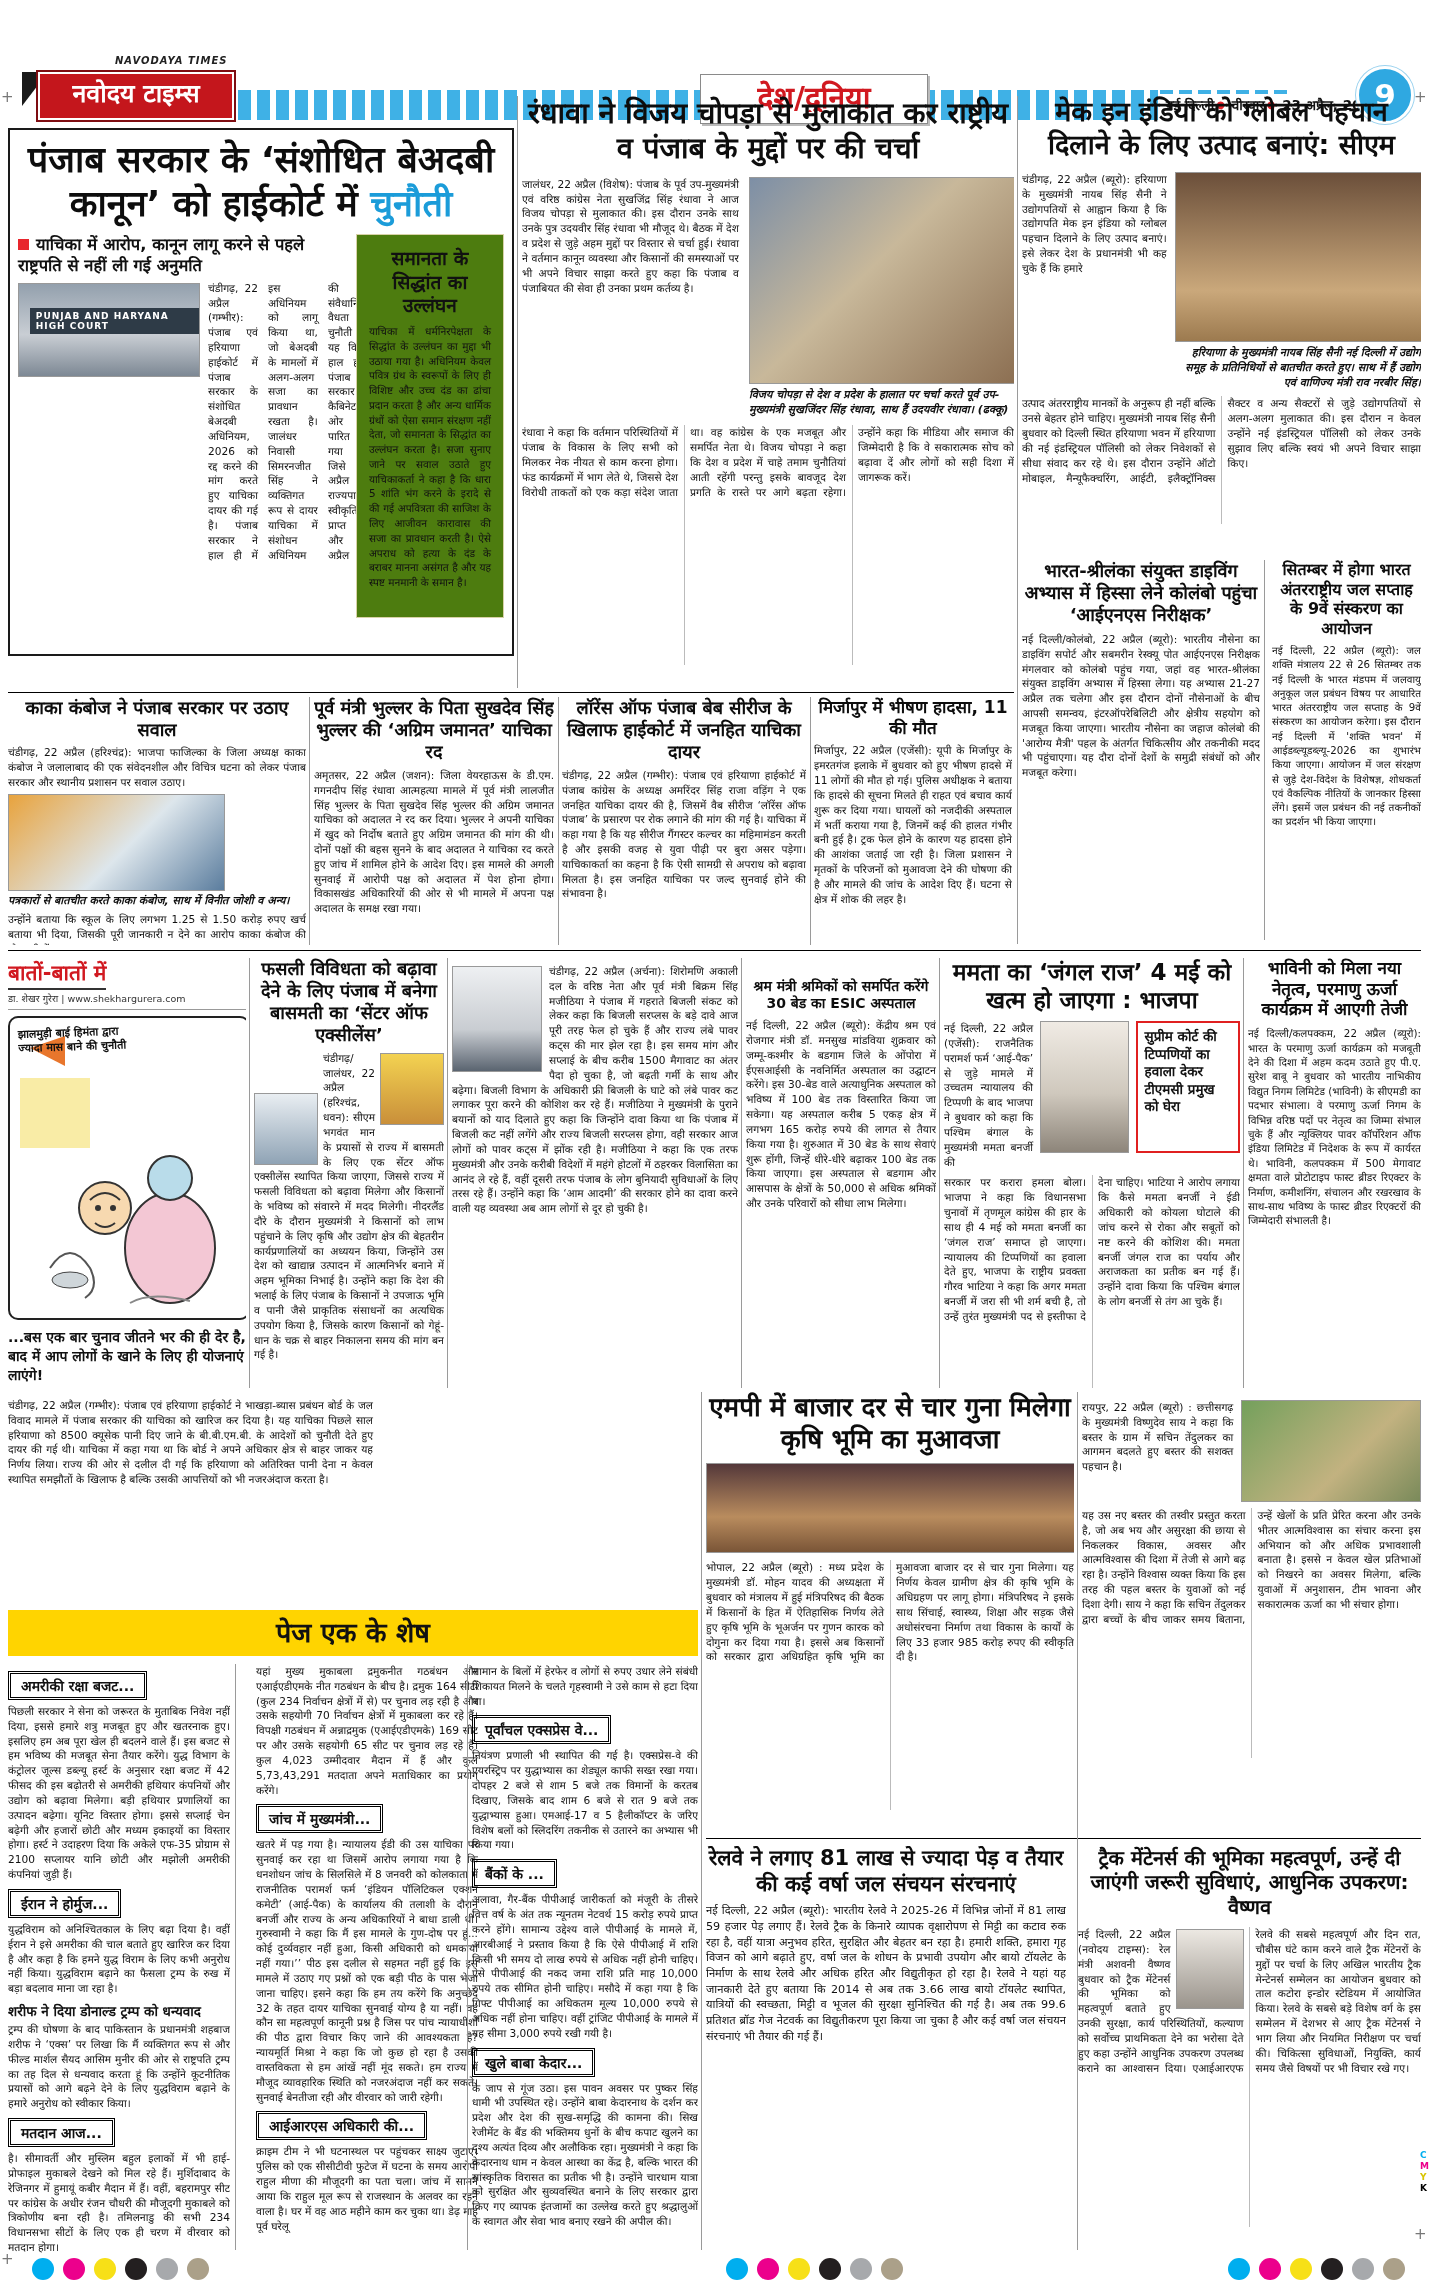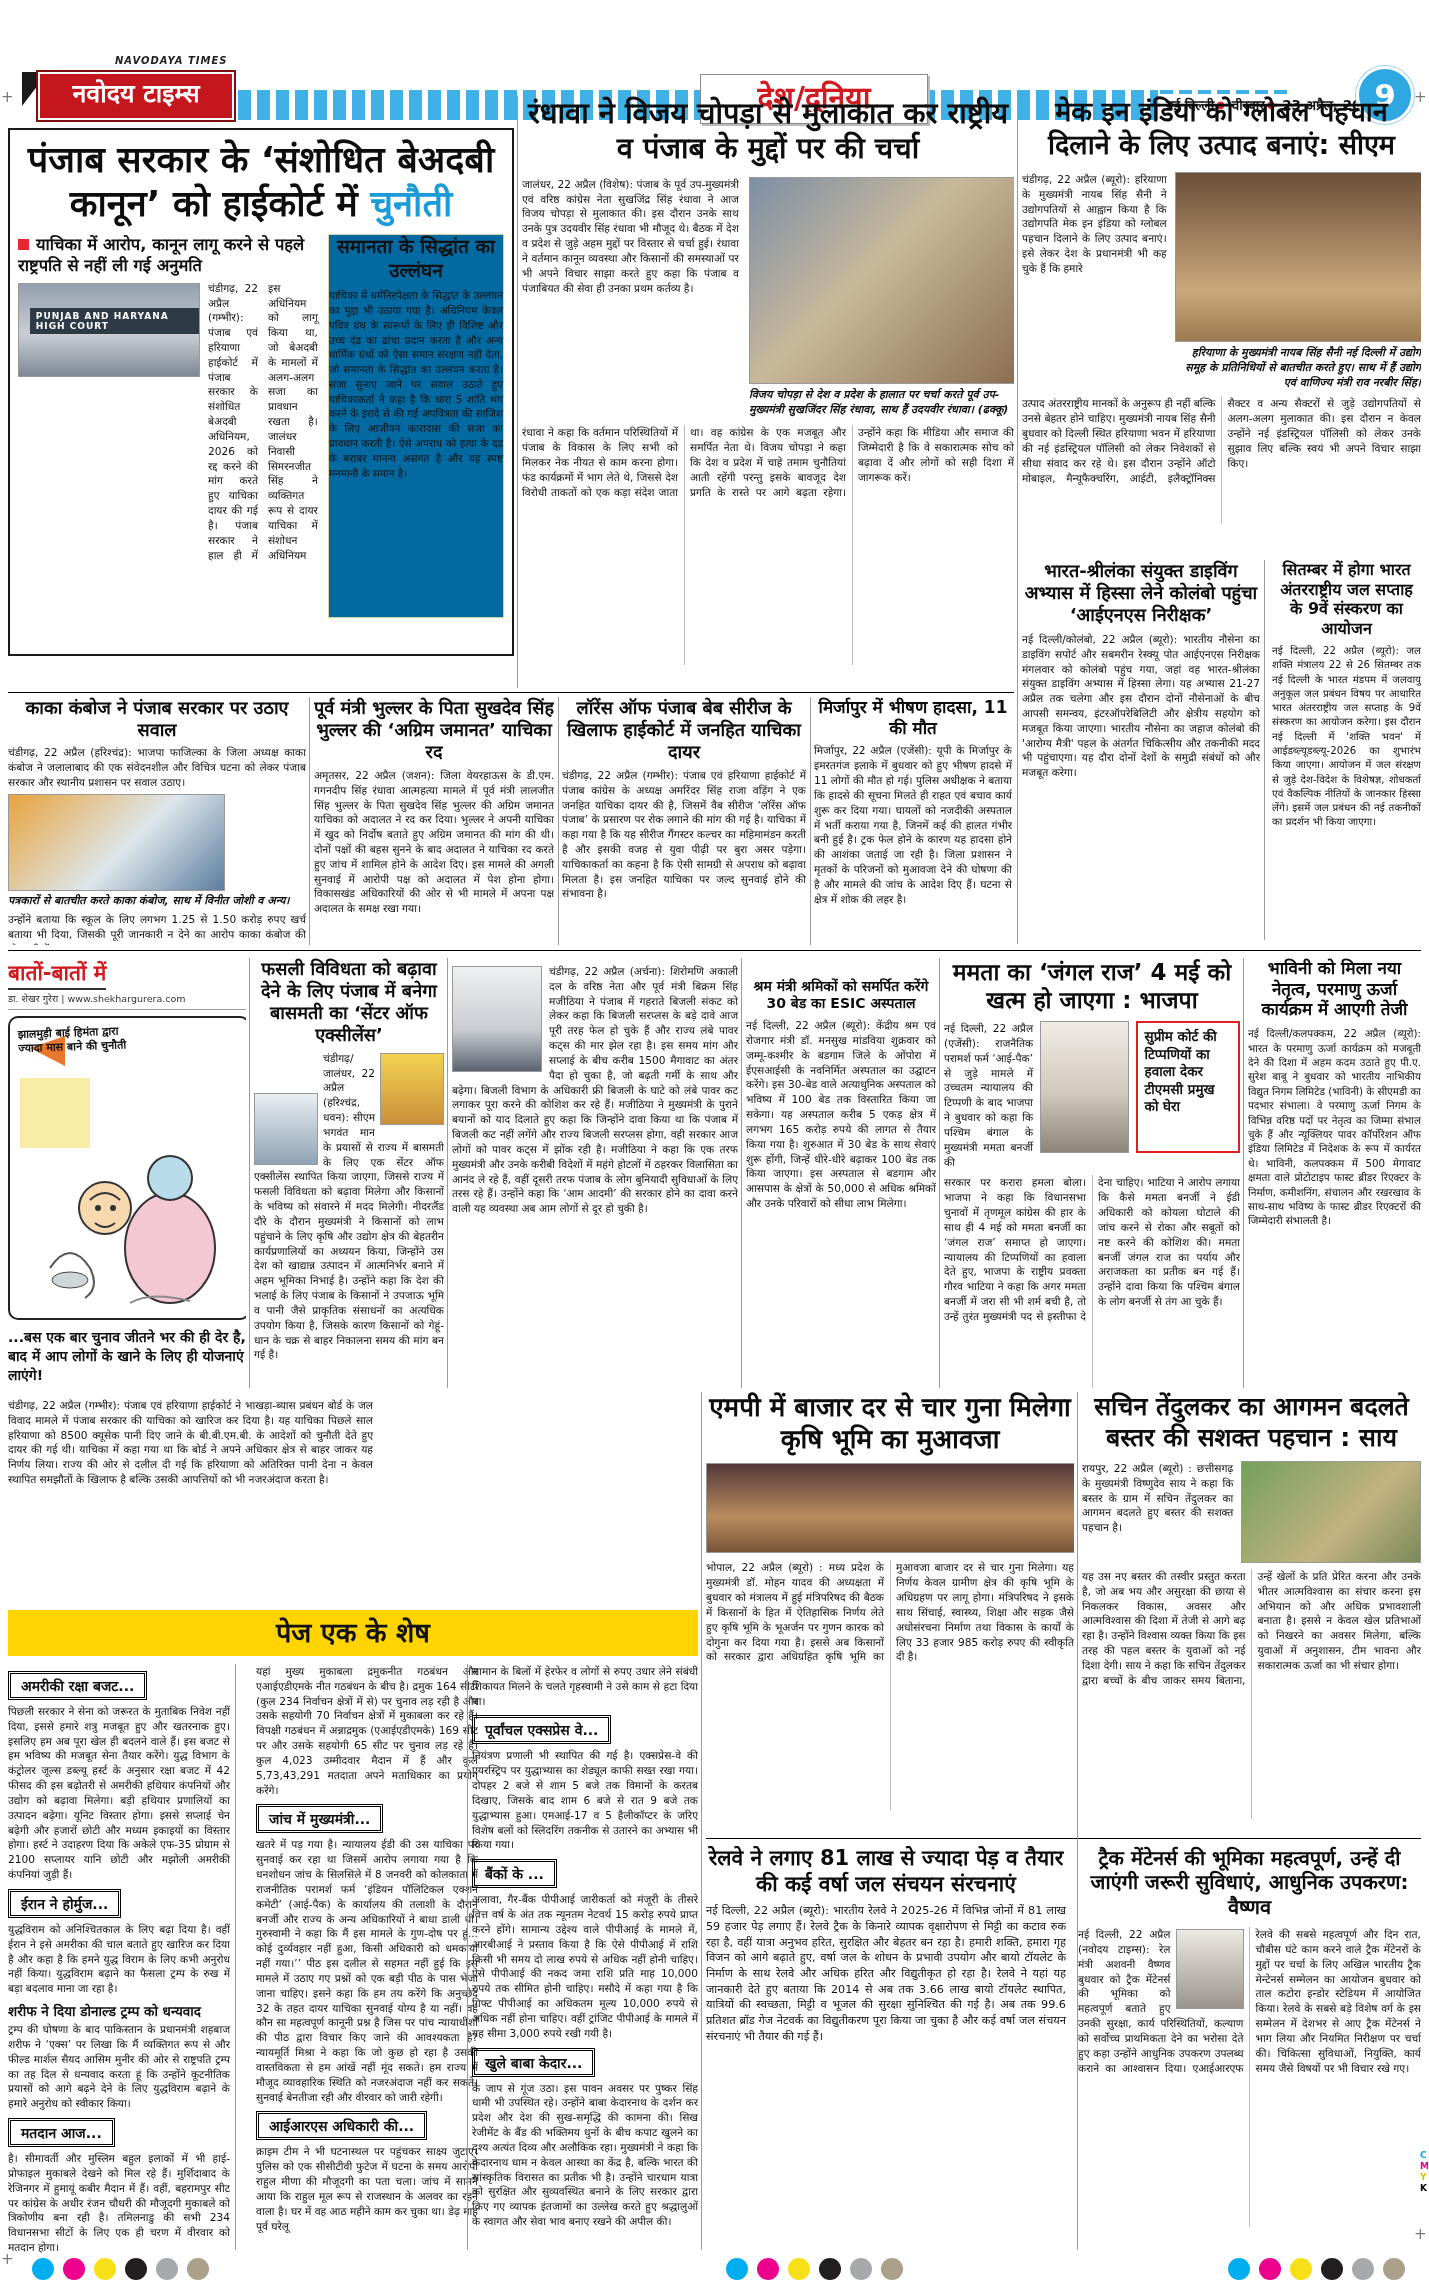--- a/index.html
+++ b/index.html
@@ -26,21 +26,21 @@
   .hl{font-weight:800;text-align:center;line-height:1.22;color:#0d0d0d;}
   .blue{color:#1b9cd9;}
   .body{font-size:10.6px;line-height:1.4;text-align:justify;}
   .c2{column-count:2;column-gap:12px;column-rule:1px solid #bbb;}
   .c3{column-count:3;column-gap:12px;column-rule:1px solid #bbb;}
   .cap-i{font-size:11px;line-height:1.35;font-style:italic;font-weight:600;}
   .sq{display:inline-block;width:11px;height:11px;background:#e8262d;margin-right:7px;}
   .photo{position:relative;border:1px solid #999;}
   .sign{position:absolute;left:6%;top:26%;background:#2e3b47;color:#fff;font-size:9px;
         letter-spacing:1px;padding:3px 6px;font-weight:700;}
-  .creambox{background:#0369a1;border:1px solid #d8d2a8;padding:0;}
+  .creambox{background:#4d7c0f;border:1px solid #d8d2a8;padding:12px;margin-left:28px;}
   .creambox .t{font-weight:800;font-size:19px;text-align:center;line-height:1.25;margin-bottom:6px;}
   .creambox .b{font-size:10.4px;line-height:1.42;text-align:justify;}
   .redbox{border:2px solid #e02020;padding:5px 7px;font-weight:800;font-size:13.5px;line-height:1.3;}
   .boxedtitle{display:inline-block;border:3px double #000;padding:2px 10px;font-weight:800;
               font-size:14px;margin:7px 0 4px 0;}
   .inlinetitle{font-weight:800;font-size:13.5px;margin:6px 0 2px 0;}
   .yellowband{background:#ffd400;text-align:center;}
   .yellowband span{font-weight:800;font-size:27px;line-height:46px;}
   .hrule{position:absolute;background:#000;height:1px;}
   .vrule{position:absolute;background:#9a9a9a;width:1px;}
@@ -229,21 +229,20 @@
     </div>
   </div>
 
   <div class="art" style="left:706px;top:1392px;width:368px;height:440px;">
     <div class="hl" style="font-size:26px;">एमपी में बाजार दर से चार गुना मिलेगा कृषि भूमि का मुआवजा</div>
     <div class="photo" style="width:100%;height:88px;margin-top:8px;background:linear-gradient(180deg,#54383a 0%,#b98c5e 60%,#7a5537 100%);"></div>
     <div class="body c2" style="margin-top:7px;height:250px;">भोपाल, 22 अप्रैल (ब्यूरो) : मध्य प्रदेश के मुख्यमंत्री डॉ. मोहन यादव की अध्यक्षता में बुधवार को मंत्रालय में हुई मंत्रिपरिषद की बैठक में किसानों के हित में ऐतिहासिक निर्णय लेते हुए कृषि भूमि के भूअर्जन पर गुणन कारक को दोगुना कर दिया गया है। इससे अब किसानों को सरकार द्वारा अधिग्रहित कृषि भूमि का मुआवजा बाजार दर से चार गुना मिलेगा। यह निर्णय केवल ग्रामीण क्षेत्र की कृषि भूमि के अधिग्रहण पर लागू होगा। मंत्रिपरिषद ने इसके साथ सिंचाई, स्वास्थ्य, शिक्षा और सड़क जैसे अधोसंरचना निर्माण तथा विकास के कार्यों के लिए 33 हजार 985 करोड़ रुपए की स्वीकृति दी है।</div>
   </div>
 
   <div class="art" style="left:1082px;top:1392px;width:339px;height:440px;">
-    <div class="hl" style="font-size:25px;">सचिन तेंदुलकर का आगमन बदलते बस्तर की सशक्त पहचान : साय</div>
     <div style="display:flex;gap:8px;margin-top:8px;">
       <div class="body" style="width:46%;">रायपुर, 22 अप्रैल (ब्यूरो) : छत्तीसगढ़ के मुख्यमंत्री विष्णुदेव साय ने कहा कि बस्तर के ग्राम में सचिन तेंदुलकर का आगमन बदलते हुए बस्तर की सशक्त पहचान है।</div>
       <div class="photo" style="width:54%;height:100px;background:linear-gradient(135deg,#74a05c 0%,#c2b280 60%,#7a8a5a 100%);"></div>
     </div>
     <div class="body c2" style="margin-top:6px;height:250px;">यह उस नए बस्तर की तस्वीर प्रस्तुत करता है, जो अब भय और असुरक्षा की छाया से निकलकर विकास, अवसर और आत्मविश्वास की दिशा में तेजी से आगे बढ़ रहा है। उन्होंने विश्वास व्यक्त किया कि इस तरह की पहल बस्तर के युवाओं को नई दिशा देगी। साय ने कहा कि सचिन तेंदुलकर द्वारा बच्चों के बीच जाकर समय बिताना, उन्हें खेलों के प्रति प्रेरित करना और उनके भीतर आत्मविश्वास का संचार करना इस अभियान को और अधिक प्रभावशाली बनाता है। इससे न केवल खेल प्रतिभाओं को निखरने का अवसर मिलेगा, बल्कि युवाओं में अनुशासन, टीम भावना और सकारात्मक ऊर्जा का भी संचार होगा।</div>
   </div>
 
   <div class="abs yellowband" style="left:8px;top:1610px;width:690px;height:46px;">
     <span>पेज एक के शेष</span>
   </div>

